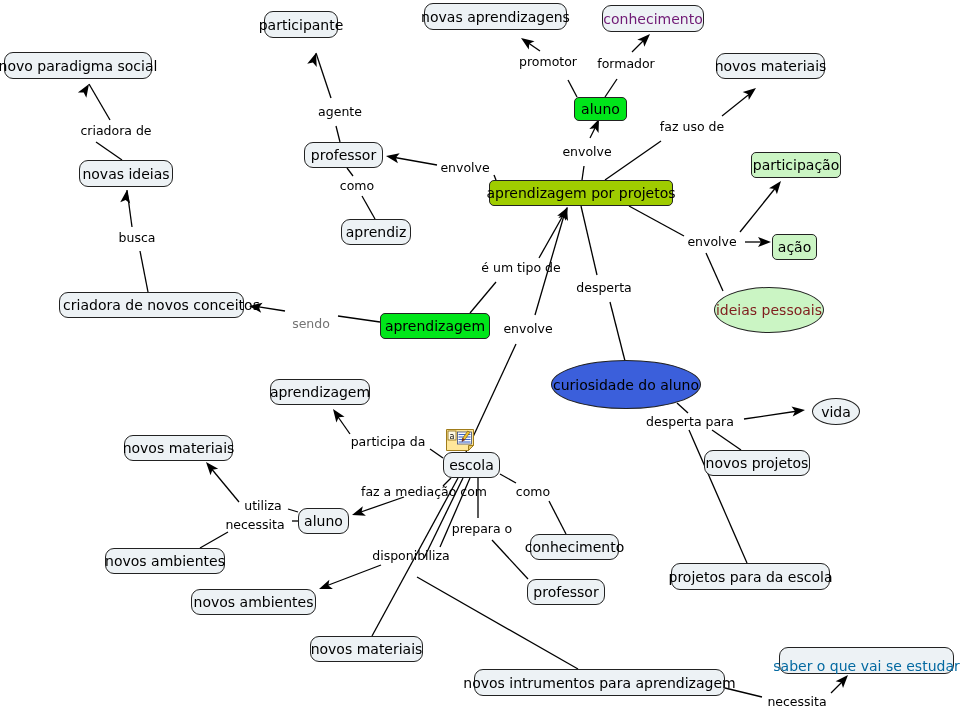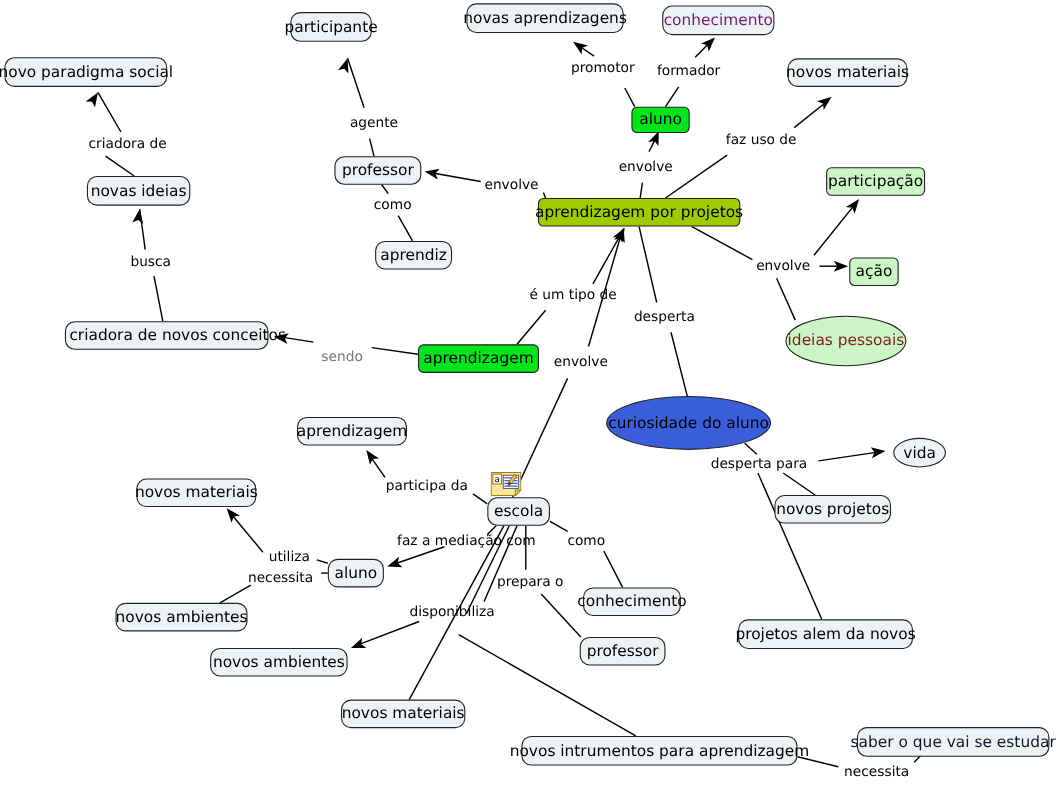--- a/index.html
+++ b/index.html
@@ -282,26 +282,26 @@
       <div class="node box" style="left: 527px; top: 579px; width: 78px; height: 26px; background: rgb(237, 242, 245); border-color: rgb(34, 34, 34); color: rgb(0, 0, 0);">
         <span>professor</span>
       </div>
       <div class="node ellipse" style="left: 812px; top: 398px; width: 48px; height: 27px; background: rgb(237, 242, 245); border-color: rgb(34, 34, 34); color: rgb(0, 0, 0);">
         <span>vida</span>
       </div>
       <div class="node box" style="left: 704px; top: 450px; width: 106px; height: 26px; background: rgb(237, 242, 245); border-color: rgb(34, 34, 34); color: rgb(0, 0, 0);">
         <span>novos projetos</span>
       </div>
       <div class="node box" style="left: 671px; top: 563px; width: 159px; height: 27px; background: rgb(237, 242, 245); border-color: rgb(34, 34, 34); color: rgb(0, 0, 0);">
-        <span>projetos alem da novos</span>
+        <span>projetos para da escola</span>
       </div>
       <div class="node box" style="left: 474px; top: 669px; width: 251px; height: 27px; background: rgb(237, 242, 245); border-color: rgb(34, 34, 34); color: rgb(0, 0, 0);">
         <span>novos intrumentos para aprendizagem</span>
       </div>
-      <div class="node box" style="left: 779px; top: 661px; width: 175px; height: 27px; background: rgb(237, 242, 245); border-color: rgb(34, 34, 34); color: #0f172a;">
+      <div class="node box" style="left: 779px; top: 647px; width: 175px; height: 27px; background: rgb(237, 242, 245); border-color: rgb(34, 34, 34); color: #0369a1; align-items: flex-end;">
         <span>saber o que vai se estudar</span>
       </div>
     </div>
   <div id="label-layer">
       <div class="link-label" style="left: 116px; top: 131px; color: rgb(0, 0, 0);">criadora de</div>
       <div class="link-label" style="left: 137px; top: 238px; color: rgb(0, 0, 0);">busca</div>
       <div class="link-label" style="left: 311px; top: 324px; color: #737373;">sendo</div>
       <div class="link-label" style="left: 340px; top: 112px; color: rgb(0, 0, 0);">agente</div>
       <div class="link-label" style="left: 357px; top: 186px; color: rgb(0, 0, 0);">como</div>
       <div class="link-label" style="left: 465px; top: 168px; color: rgb(0, 0, 0);">envolve</div>

